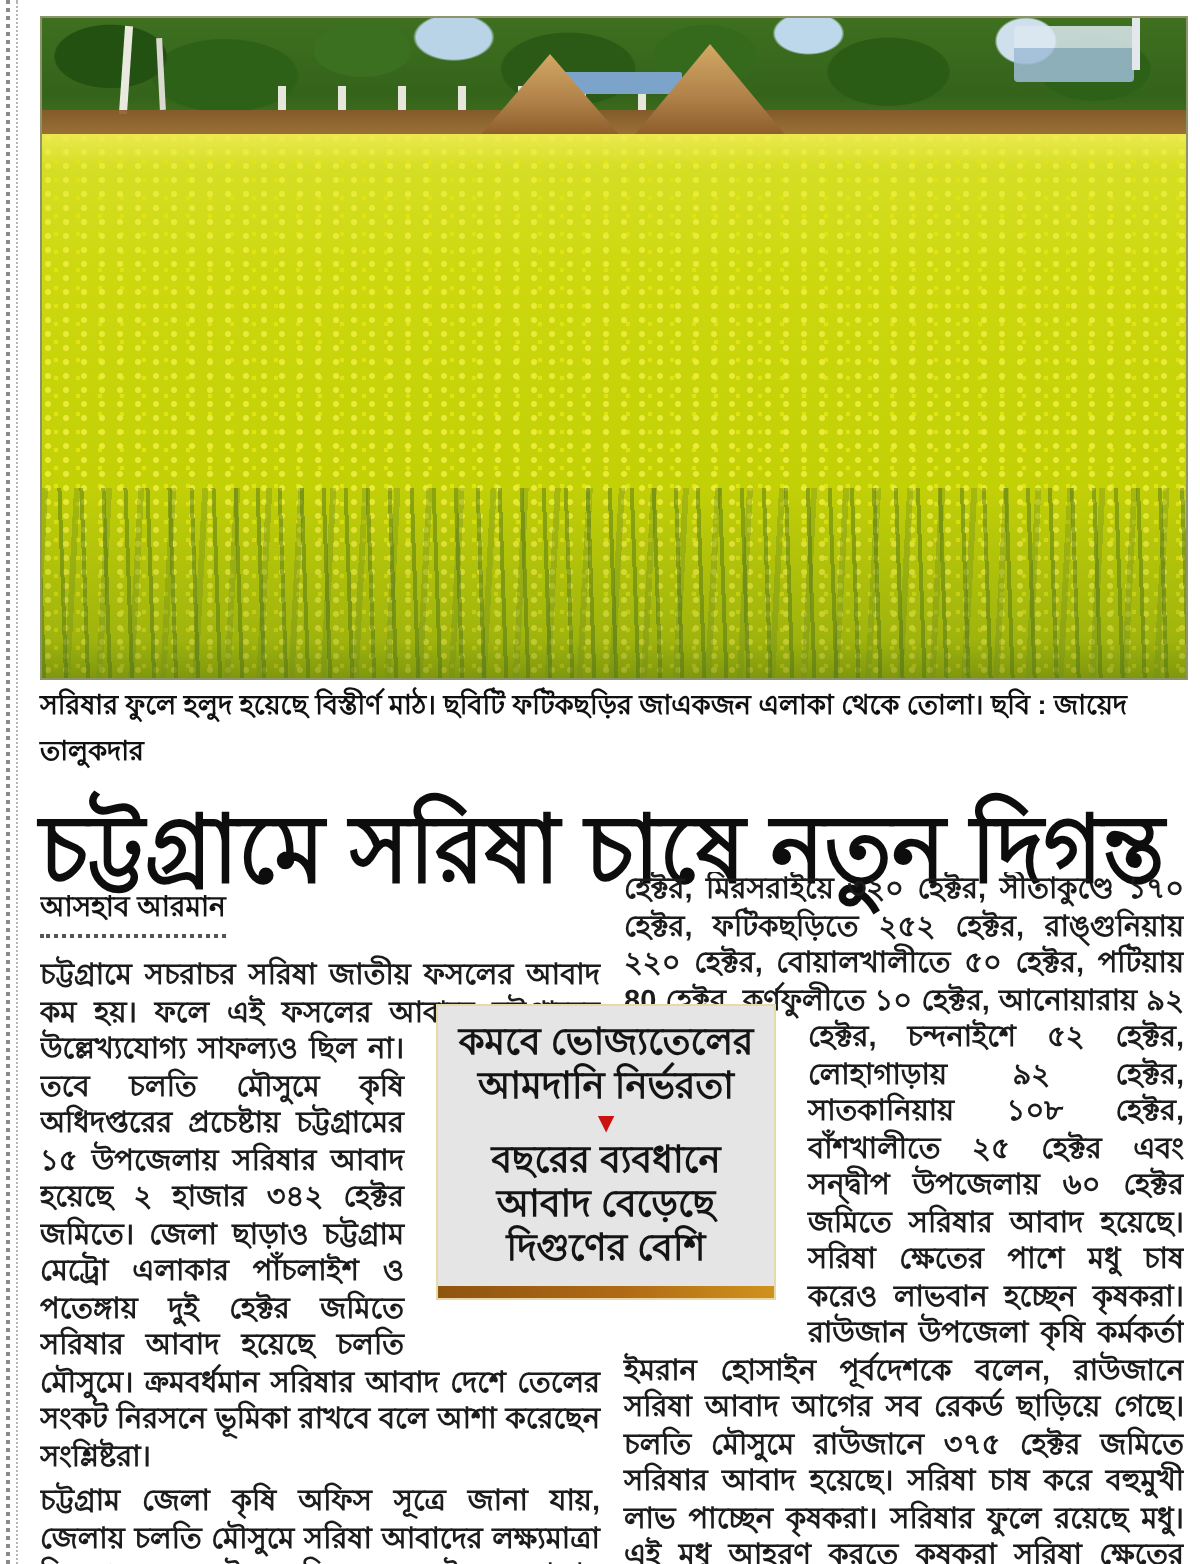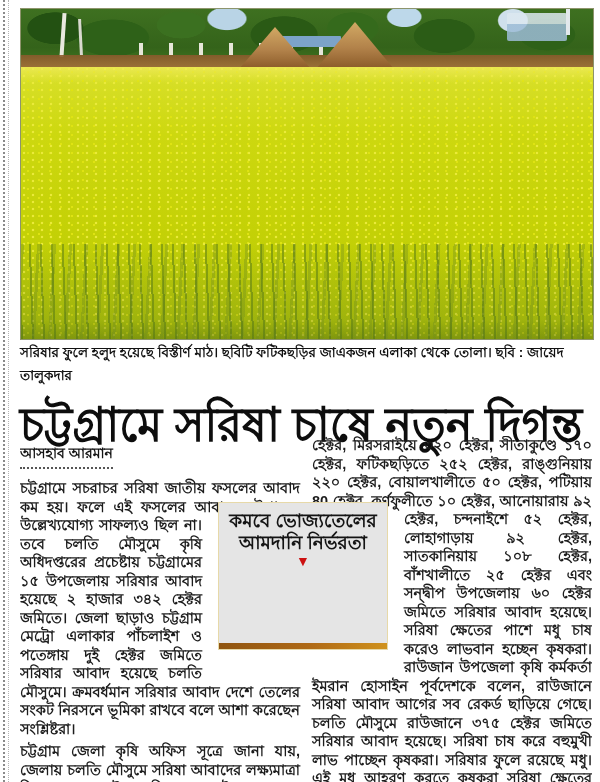--- a/index.html
+++ b/index.html
@@ -156,14 +156,15 @@
       <span>হেক্টর জমিতে সরিষার আবাদ হয়েছে। সরিষা চাষ করে বহুমুখী লাভ পাচ্ছেন কৃষকরা। সরিষার ফুলে রয়েছে মধু। এই মধু আহরণ করতে কৃষকরা সরিষা ক্ষেতের পাশে আধুনিক পদ্ধতি ব্যবহার করে কাঠবাক্সের মাধ্যমে মধু সংগ্রহের উদ্যোগ নিয়েছেন। কম খরচে ভালো ফলন পাওয়ায় খুশি কৃষকরা। মোস্তফা হোসাইন নামে একজন কৃষক জানান, সরিষা চাষে খরচ ও পরিশ্রম দুটোই কম লাগে। আমন ধান কাটার পর লাগানো সরিষা ৯০ দিনের মধ্যেই কাটার উপযোগী হয়েছে।</span>
       
       
     </p>
   </div>
 </div>
 
 <div class="pullquote">
   <div class="pq-top">কমবে ভোজ্যতেলের আমদানি নির্ভরতা</div>
   <div class="pq-arrow">▼</div>
+  <div class="pq-bottom">বছরের ব্যবধানে আবাদ বেড়েছে দিগুণের বেশি</div>
   <div class="pq-bar"></div>
 </div>
 
 </body></html>

